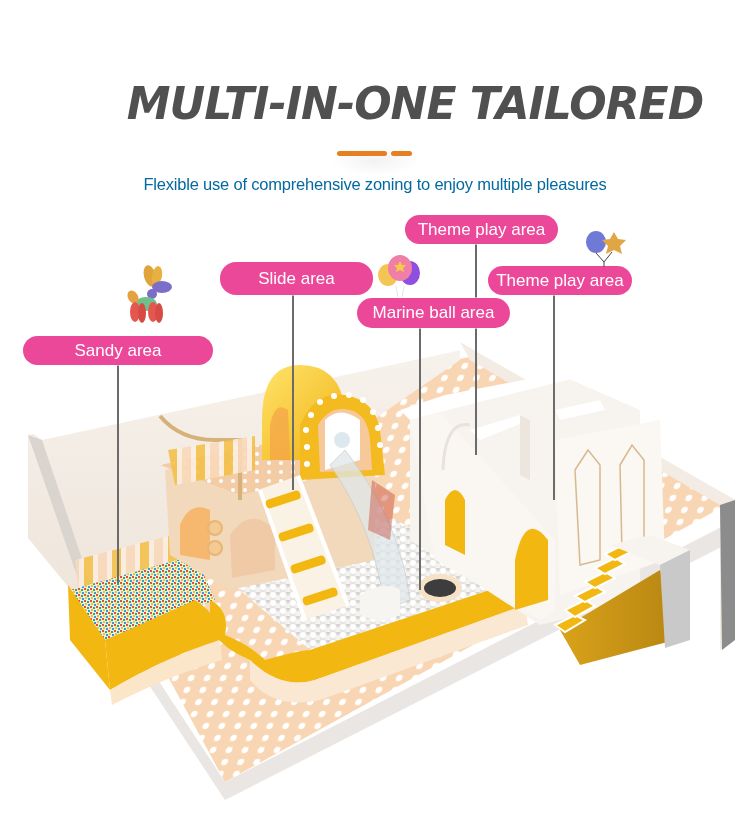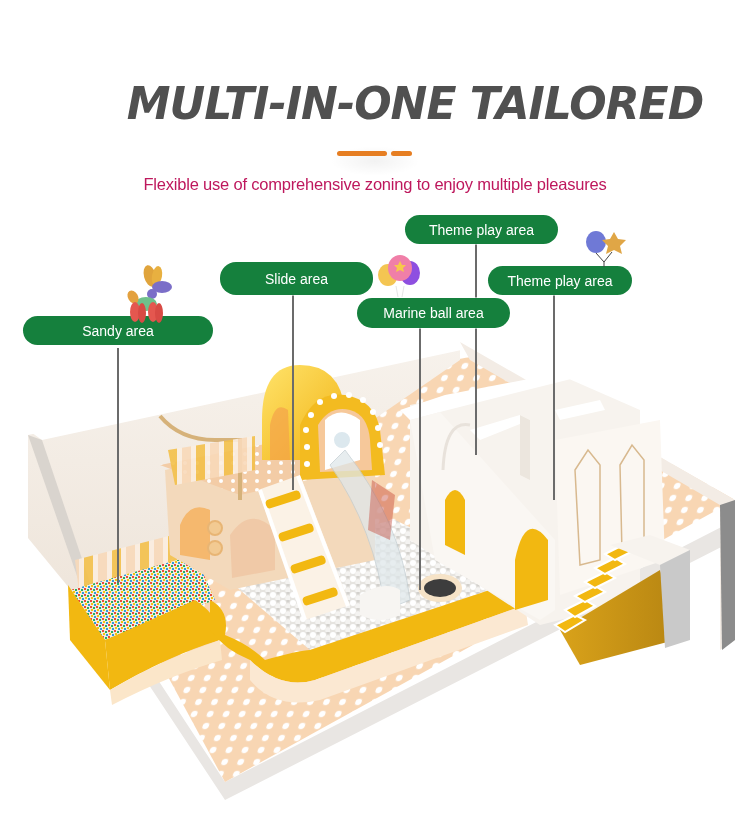--- a/index.html
+++ b/index.html
@@ -2,23 +2,23 @@
 <html><head>
 <meta charset="utf-8">
 <style>
   html,body{margin:0;padding:0;background:#ffffff;}
   body{width:750px;height:835px;position:relative;overflow:hidden;font-family:"Liberation Sans",sans-serif;}
   .title{position:absolute;left:0;top:78px;width:750px;text-align:center;font-family:"DejaVu Sans",sans-serif;font-weight:bold;font-style:italic;font-size:44px;letter-spacing:-1px;color:#505050;margin-left:40px;}
   .dash{position:absolute;top:151px;height:5px;border-radius:3px;background:#e67e22;}
   .dash.a{left:337px;width:50px;}
   .dash.b{left:391px;width:21px;}
   .dash-glow{position:absolute;left:330px;top:146px;width:90px;height:30px;border-radius:50%;background:radial-gradient(ellipse at center,rgba(0,0,0,0.05),rgba(0,0,0,0) 70%);}
-  .subtitle{position:absolute;left:0;top:175px;width:750px;text-align:center;font-size:16.5px;color:#be185d;letter-spacing:-0.2px;}
+  .subtitle{position:absolute;left:0;top:175px;width:750px;text-align:center;font-size:16.5px;color:#0369a1;letter-spacing:-0.2px;}
   .scene{position:absolute;left:0;top:0;width:750px;height:835px;}
-  .pill{position:absolute;background:#15803d;color:#fff;font-size:14px;display:flex;align-items:center;justify-content:center;border-radius:16px;box-shadow:0 0 0 1px rgba(255,255,255,0.5);white-space:nowrap;}
+  .pill{position:absolute;background:#ec4899;color:#fff;font-size:17px;display:flex;align-items:center;justify-content:center;border-radius:16px;box-shadow:0 0 0 1px rgba(255,255,255,0.5);white-space:nowrap;}
   .balloon{position:absolute;}
 </style>
 </head>
 <body>
 
 <div class="title">MULTI-IN-ONE TAILORED</div>
 <div class="dash-glow"></div>
 <div class="dash a"></div>
 <div class="dash b"></div>
 <div class="subtitle">Flexible use of comprehensive zoning to enjoy multiple pleasures</div>
@@ -164,21 +164,21 @@
   <polygon points="610,545 650,535 690,550 660,565" fill="#f7f3ee"></polygon>
   <polygon points="660,565 690,550 690,640 665,648" fill="#c9c9c9"></polygon>
 
   <line x1="118" y1="348" x2="118" y2="583" stroke="#6b6b6b" stroke-width="2"></line>
   <line x1="293" y1="295" x2="293" y2="490" stroke="#6b6b6b" stroke-width="2"></line>
   <line x1="420" y1="328" x2="420" y2="590" stroke="#6b6b6b" stroke-width="2"></line>
   <line x1="476" y1="244" x2="476" y2="455" stroke="#6b6b6b" stroke-width="2"></line>
   <line x1="554" y1="295" x2="554" y2="500" stroke="#6b6b6b" stroke-width="2"></line>
 </svg>
 
-<div class="pill" style="left:23px;top:316px;width:190px;height:29px;">Sandy area</div>
+<div class="pill" style="left:23px;top:336px;width:190px;height:29px;">Sandy area</div>
 <div class="pill" style="left:220px;top:262px;width:153px;height:33px;">Slide area</div>
 <div class="pill" style="left:357px;top:298px;width:153px;height:30px;">Marine ball area</div>
 <div class="pill" style="left:405px;top:215px;width:153px;height:29px;">Theme play area</div>
 <div class="pill" style="left:488px;top:266px;width:144px;height:29px;">Theme play area</div>
 
 <svg class="balloon" style="left:122px;top:262px;" width="54" height="62" viewBox="0 0 54 62">
   <ellipse cx="28" cy="14" rx="6" ry="11" fill="#e0a43c" transform="rotate(-15 28 14)"></ellipse>
   <ellipse cx="35" cy="14" rx="5" ry="10" fill="#e8b040" transform="rotate(10 35 14)"></ellipse>
   <ellipse cx="40" cy="25" rx="10" ry="6" fill="#7b6ec8"></ellipse>
   <ellipse cx="30" cy="32" rx="5" ry="5" fill="#7b6ec8"></ellipse>

